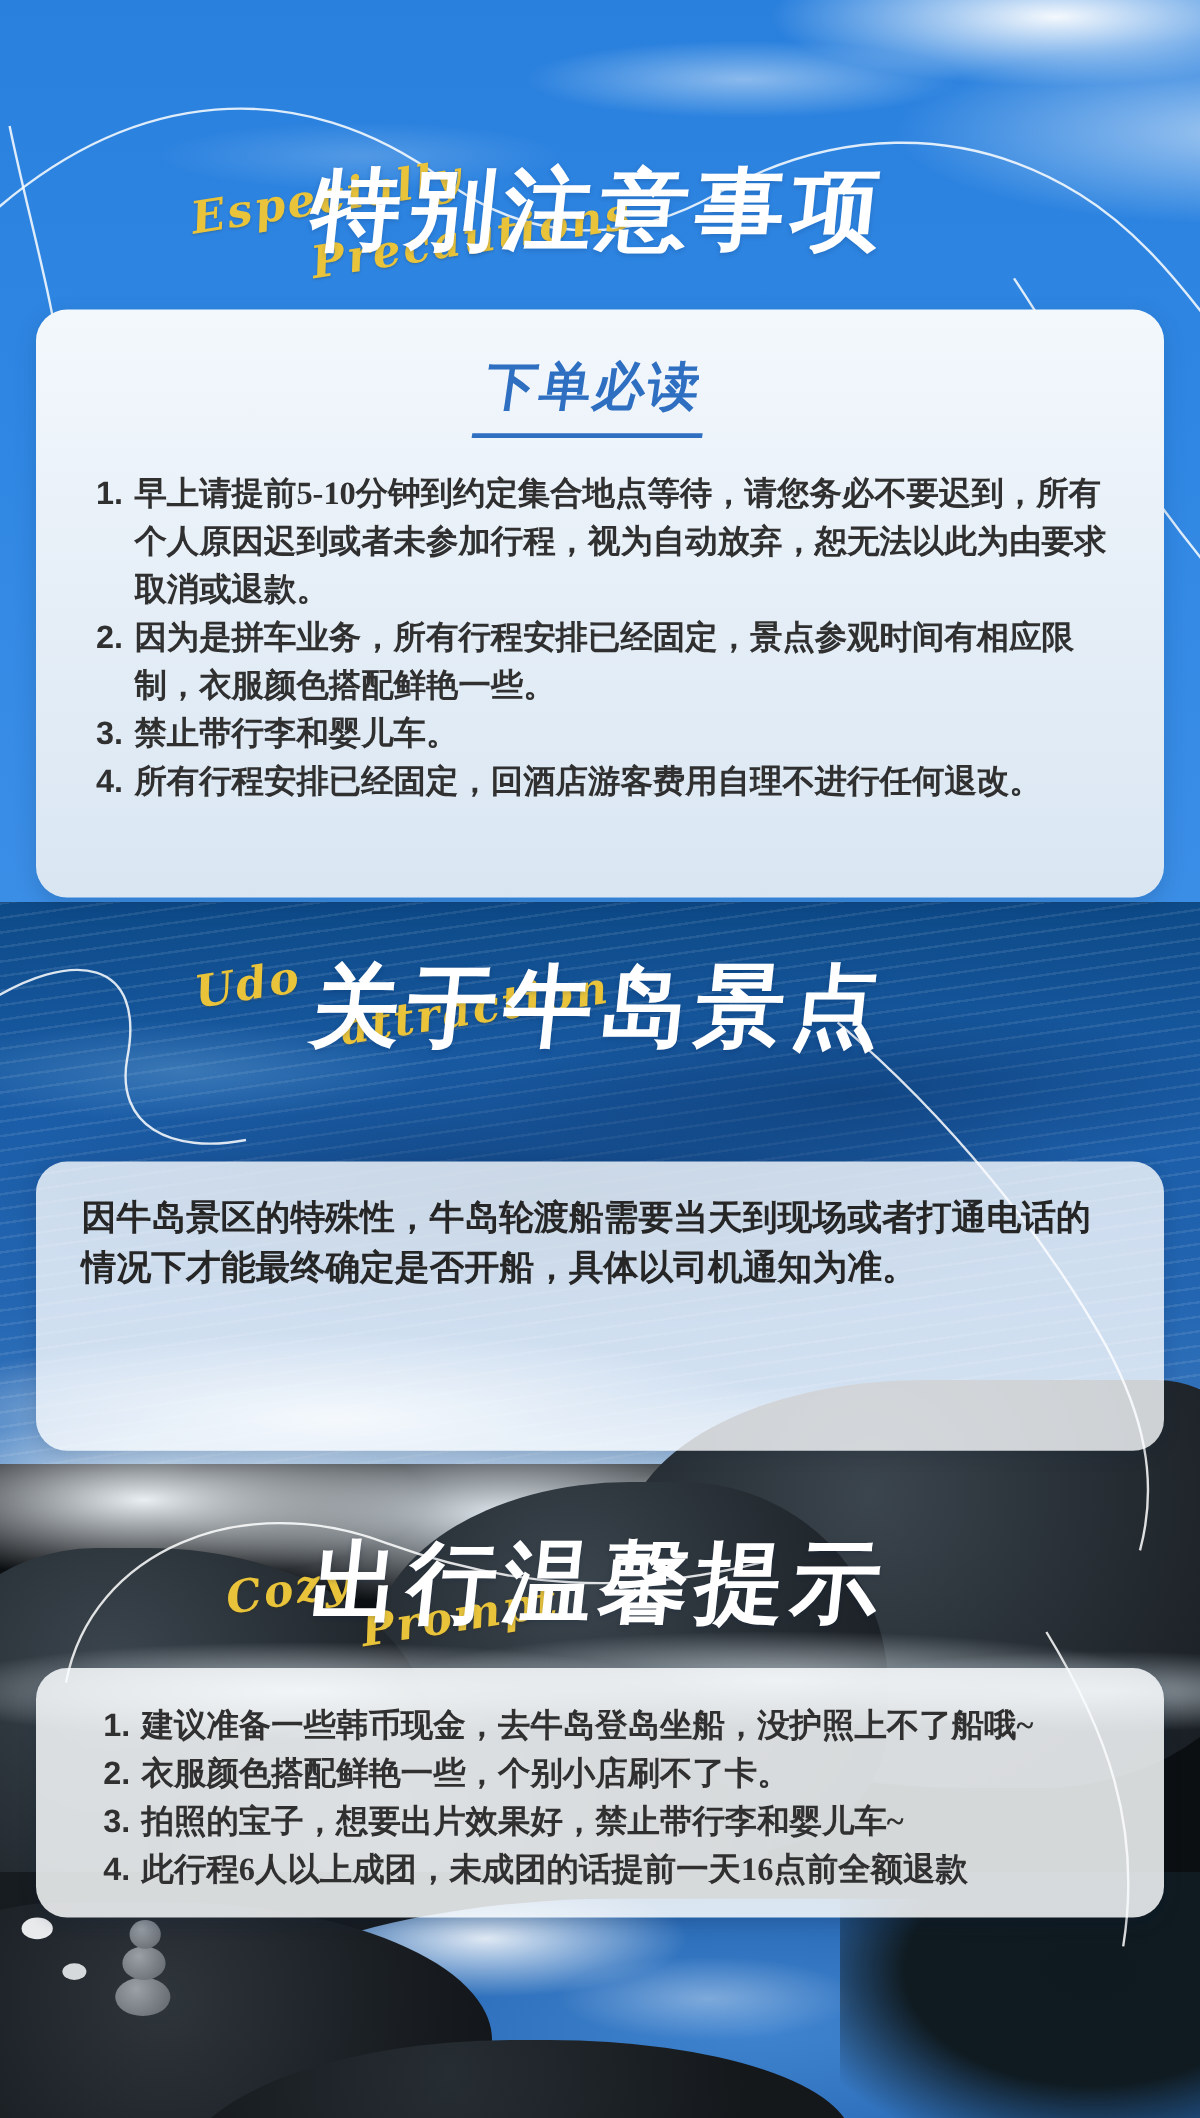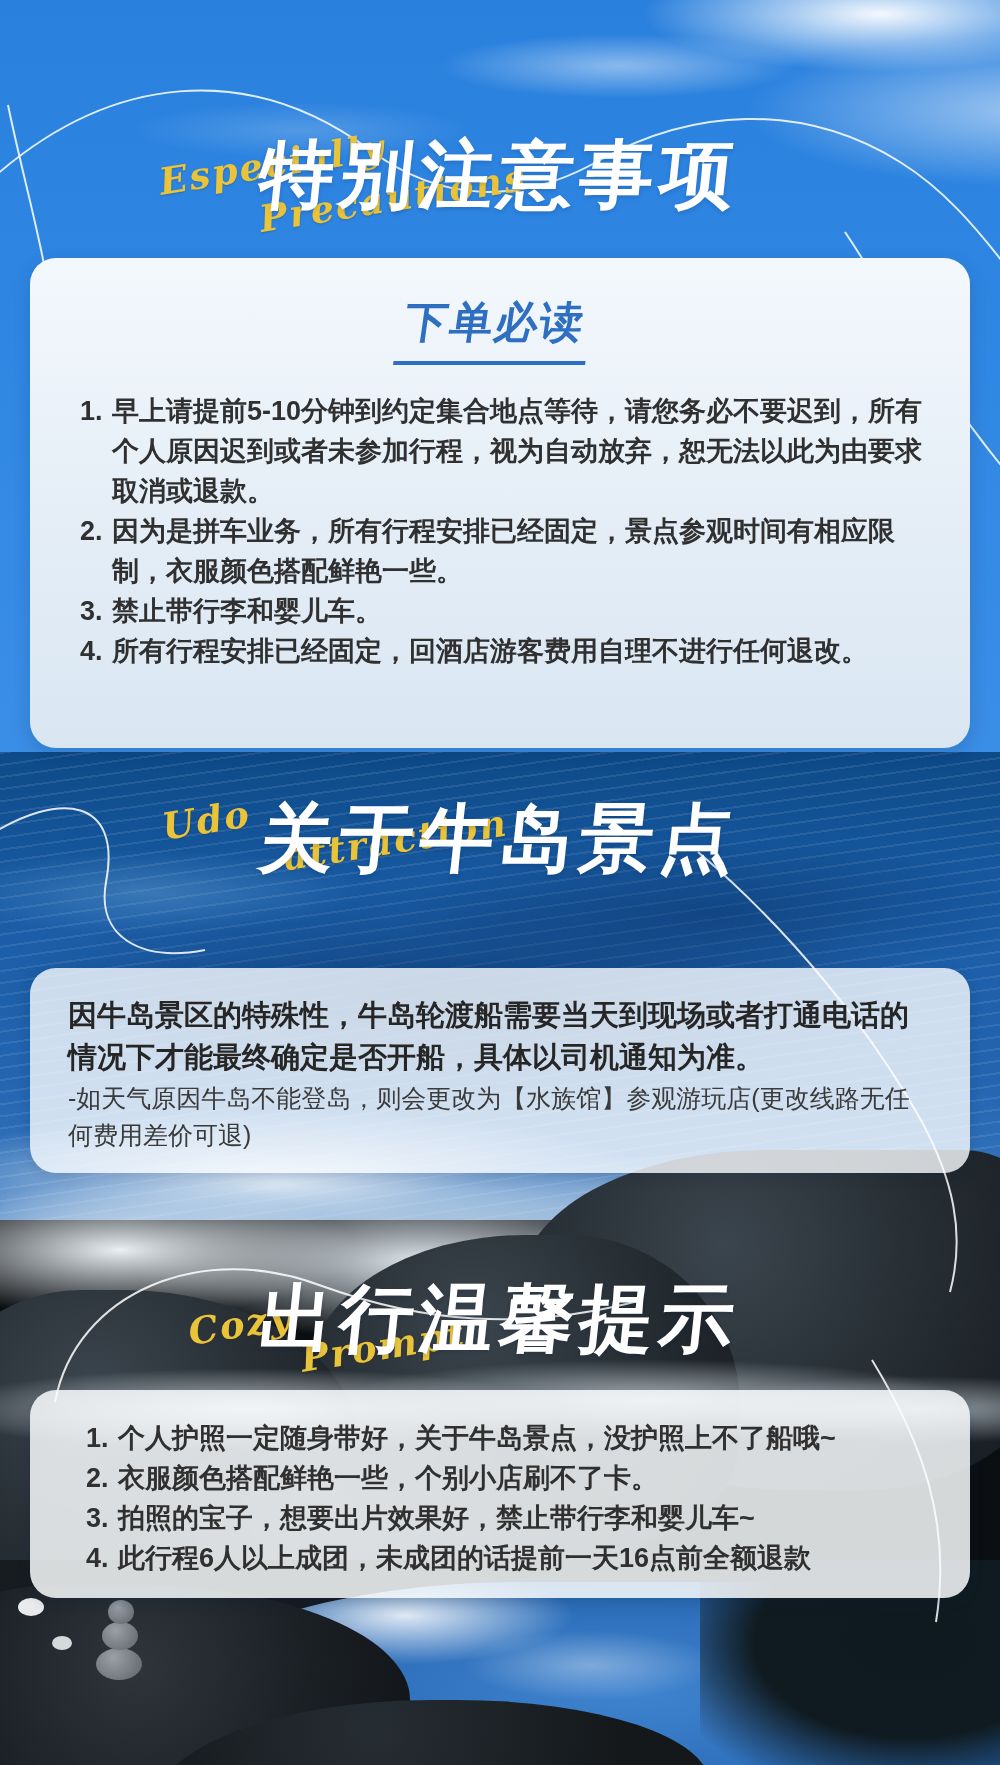--- a/index.html
+++ b/index.html
@@ -109,23 +109,23 @@
     display:inline-block;color:#2e6fc1;font-size:43px;font-weight:900;
     transform:skewX(-8deg);border-bottom:4px solid #2e6fc1;padding:0 6px 9px 6px;
     letter-spacing:2px;
   }
   .nlist{list-style:none;margin:0;padding:0;}
   .nlist li{display:flex;align-items:flex-start;}
   .nlist .num{flex:0 0 50px;text-align:left;padding-left:18px;box-sizing:border-box;}
   .nlist .num,.nlist .txt{
     color:#303030;font-size:27px;font-weight:600;line-height:40px;
   }
-  .nlist .txt{flex:1;}
+  .nlist .txt{flex:1;font-family:Liberation Serif, serif;}
   .card2{
-    top:968px;height:205px;padding:26px 38px 0 38px;
+    top:968px;height:241px;padding:26px 38px 0 38px;
     background:rgba(250,252,255,.80);
     box-shadow:0 4px 14px rgba(10,30,60,.15);
   }
   .card2 .main-para{margin:0;color:#262626;font-size:29px;font-weight:700;line-height:42px;}
   .card2 .note-para{margin:2px 0 0 0;color:#3a3a3a;font-size:25px;font-weight:500;line-height:37px;}
   .card3{
     top:1390px;height:208px;padding:28px 36px 0 38px;
     background:rgba(249,251,253,.85);
     box-shadow:0 4px 14px rgba(10,30,60,.2);
   }
@@ -194,32 +194,31 @@
       </li>
     </ol>
   </section>
 
   <h1 class="abs section-title t2">关于牛岛景点</h1>
   <div class="abs script s2a">Udo</div>
   <div class="abs script s2b">attraction</div>
 
   <section class="abs card card2">
     <p class="main-para">因牛岛景区的特殊性，牛岛轮渡船需要当天到现场或者打通电话的情况下才能最终确定是否开船，具体以司机通知为准。</p>
-    <p class="note-para">-如天气原因牛岛不能登岛，则会更改为【水族馆】参观游玩店(更改线路无任何费用差价可退)</p>
   </section>
 
   <h1 class="abs section-title t3">出行温馨提示</h1>
   <div class="abs script s3a">Cozy</div>
   <div class="abs script s3b">Prompt</div>
 
   <section class="abs card card3">
     <ol class="nlist">
       <li>
         <span class="num">1.</span>
-        <span class="txt">个人护照一定随身带好，关于牛岛景点，没护照上不了船哦~</span>
+        <span class="txt">建议准备一些韩币现金，去牛岛登岛坐船，没护照上不了船哦~</span>
       </li>
       <li>
         <span class="num">2.</span>
         <span class="txt">衣服颜色搭配鲜艳一些，个别小店刷不了卡。</span>
       </li>
       <li>
         <span class="num">3.</span>
         <span class="txt">拍照的宝子，想要出片效果好，禁止带行李和婴儿车~</span>
       </li>
       <li>

